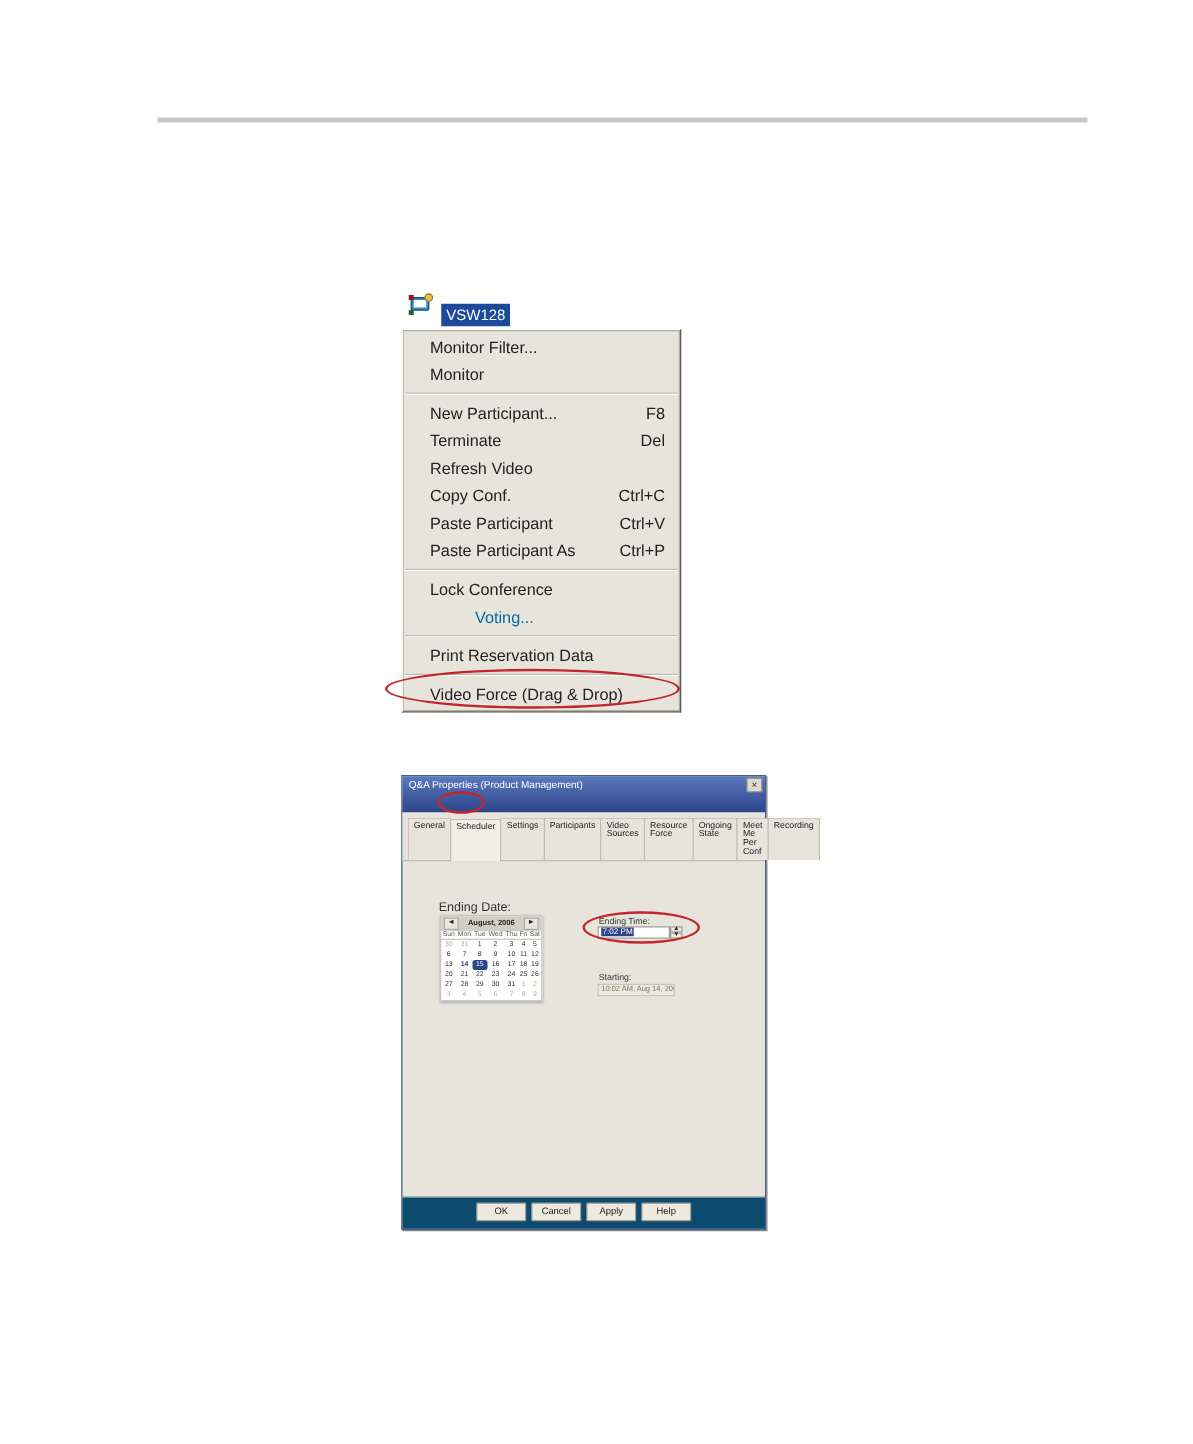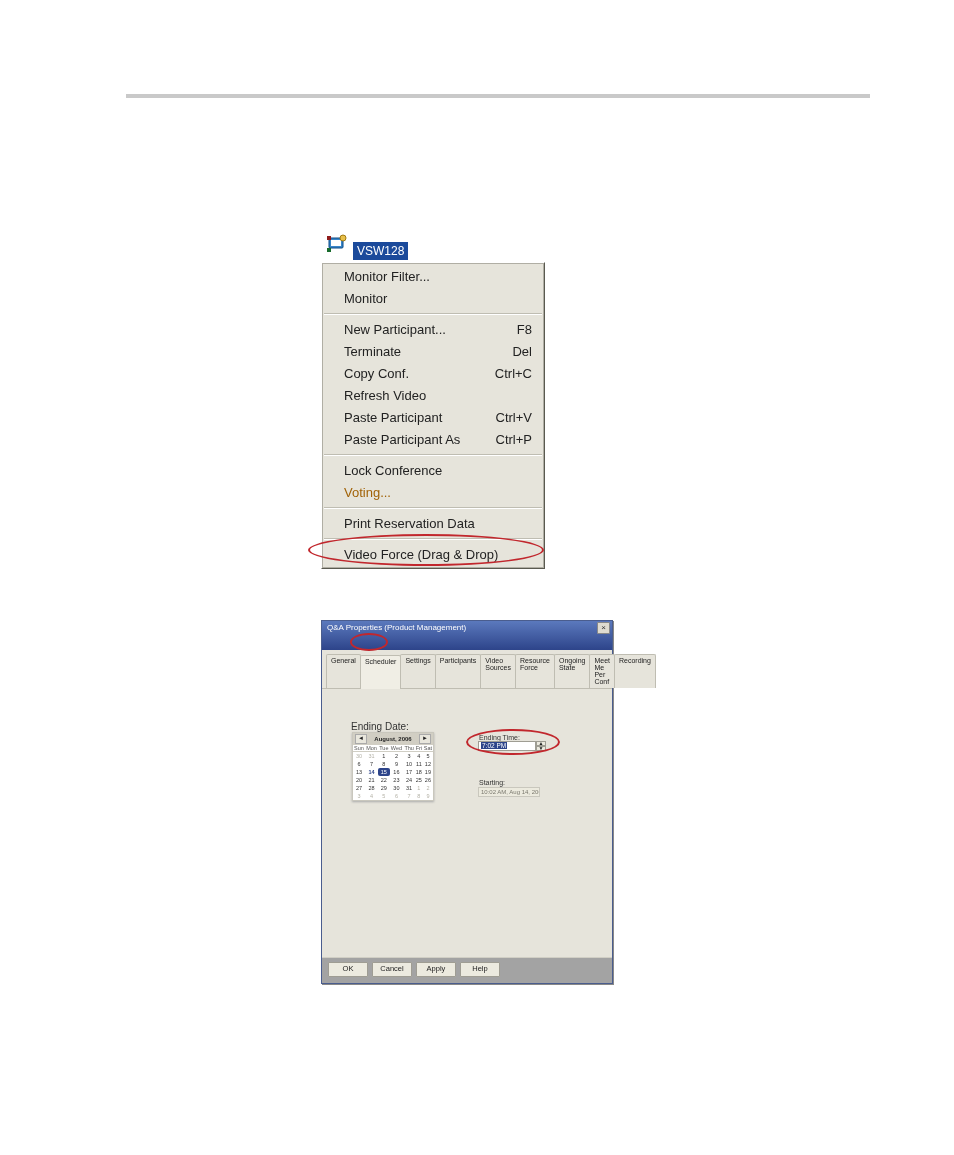--- a/index.html
+++ b/index.html
@@ -7,21 +7,21 @@
   .hr-top{position:absolute;top:94px;left:126px;width:744px;height:4px;background:#c9c9c9;}
 
   
   .ctx-block{position:absolute;top:232px;left:321px;}
   .icon-row{display:flex;align-items:flex-end;gap:4px;margin-left:4px;margin-bottom:2px;}
   .icon-row svg{width:24px;height:24px;}
   .sel-label{background:#1b4a9b;color:#fff;font-size:12px;padding:2px 4px;line-height:14px;}
   .ctx{width:222px;background:#e6e4db;border:1px solid #fff;border-right-color:#5a5a50;border-bottom-color:#5a5a50;box-shadow:0 0 0 1px #b0aea4 inset;font-size:13px;color:#222;}
   .ctx .grp{padding:3px 0 2px;}
   .ctx .item{display:flex;justify-content:space-between;padding:3px 12px 3px 22px;line-height:16px;cursor:default;}
-  .ctx .item.disabled{color:#a16207;}
+  .ctx .item.disabled{color:#0369a1;margin-left:36px;}
   .ctx .sep{height:1px;margin:1px 2px;background:#bfbdb2;border-bottom:1px solid #fff;}
   .ctx .sc{color:#222;}
   .oval-prop{position:absolute;top:271px;left:-14px;width:232px;height:28px;border:2px solid #c1272d;border-radius:50%;pointer-events:none;}
 
   
   .dlg-wrap{position:absolute;top:620px;left:321px;}
   .dlg{width:290px;background:#e6e4db;border:1px solid #4a5d8e;font-size:8px;color:#222;box-shadow:1px 1px 0 #888;}
   .titlebar{display:flex;align-items:center;background:linear-gradient(#5b79bd,#2d448a);color:#fff;height:13px;padding:0 2px 16px 5px;font-size:8px;gap:40px;}
   .titlebar .ttl{flex:1;white-space:nowrap;}
   .titlebar .xbtn{width:11px;height:10px;background:#dedbd0;color:#333;display:flex;align-items:center;justify-content:center;font-size:8px;line-height:8px;border:1px solid #888;border-radius:1px;}
@@ -47,21 +47,21 @@
   .et-field{position:absolute;top:52px;left:156px;display:flex;}
   .et-input{width:58px;height:10px;font-size:6.5px;padding:0 2px;border:1px solid #9f9d93;background:#fff;box-sizing:border-box;}
   .et-val{background:#2d448a;color:#fff;padding:0 1px;}
   .spin{width:10px;height:10px;display:flex;flex-direction:column;}
   .spin div{flex:1;border:1px solid #9f9d93;background:#eceadf;font-size:5px;line-height:3px;text-align:center;}
   .oval-et{position:absolute;top:40px;left:144px;width:90px;height:22px;border:2px solid #c1272d;border-radius:50%;pointer-events:none;}
 
   .starting-lbl{position:absolute;top:90px;left:157px;font-size:7px;}
   .st-field{position:absolute;top:98px;left:156px;width:62px;height:10px;border:1px solid #c9c7bd;background:#eceade;font-size:6px;padding:0 2px;box-sizing:border-box;color:#7a786e;line-height:9px;white-space:nowrap;overflow:hidden;}
 
-  .btnbar{display:flex;justify-content:flex-start;gap:4px;padding:4px 6px 6px;border-top:1px solid #d1cfc5;background:#a3a3a3;}
+  .btnbar{display:flex;justify-content:center;gap:4px;padding:4px 6px 6px;border-top:1px solid #d1cfc5;background:#0c4a6e;}
   .wbtn{width:38px;height:13px;font-size:7.5px;background:#eceadf;border:1px solid #9f9d93;border-radius:1px;line-height:11px;text-align:center;cursor:default;}
 </style>
 </head>
 <body>
 <div class="page">
   <div class="hr-top"></div>
 
   <div class="ctx-block">
     <div class="icon-row">
       <span>
@@ -88,25 +88,25 @@
       <div class="grp">
         <div class="item">
             <span>New Participant...</span>
             <span class="sc">F8</span>
           </div>
         <div class="item">
             <span>Terminate</span>
             <span class="sc">Del</span>
           </div>
         <div class="item">
+            <span>Refresh Video</span>
+          </div>
+        <div class="item">
             <span>Copy Conf.</span>
             <span class="sc">Ctrl+C</span>
-          </div>
-        <div class="item">
-            <span>Refresh Video</span>
           </div>
         <div class="item">
             <span>Paste Participant</span>
             <span class="sc">Ctrl+V</span>
           </div>
         <div class="item">
             <span>Paste Participant As</span>
             <span class="sc">Ctrl+P</span>
           </div>
       </div>

